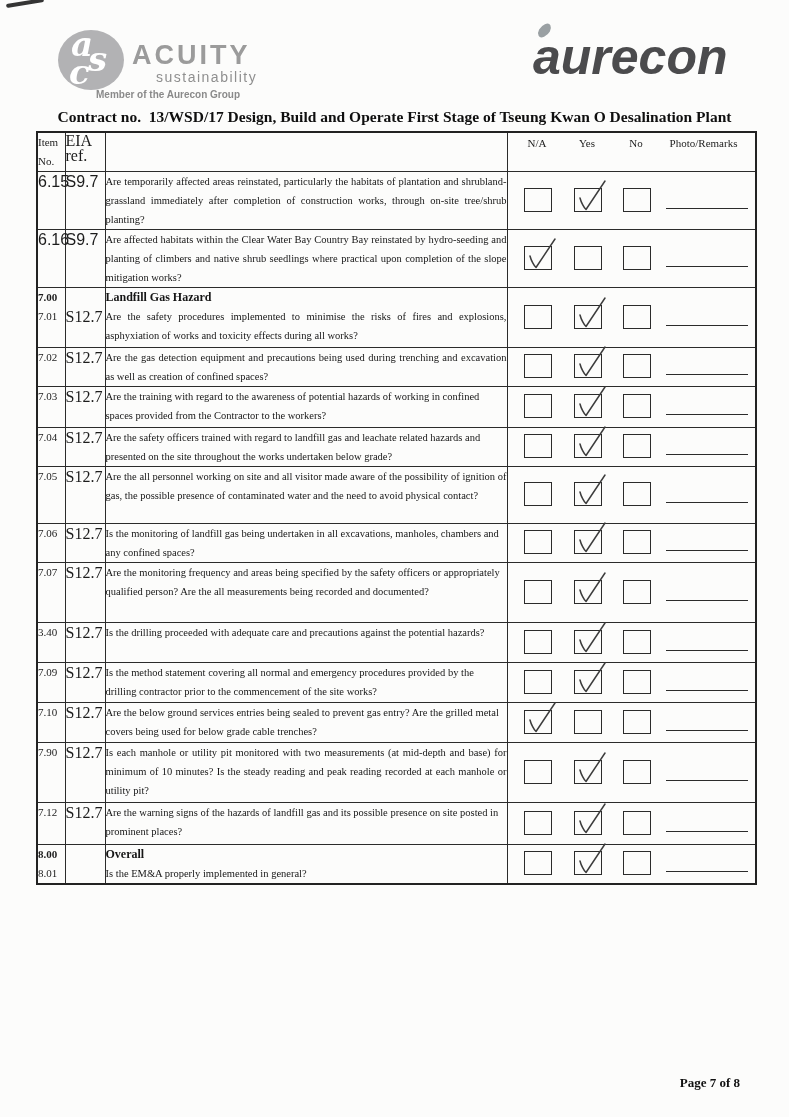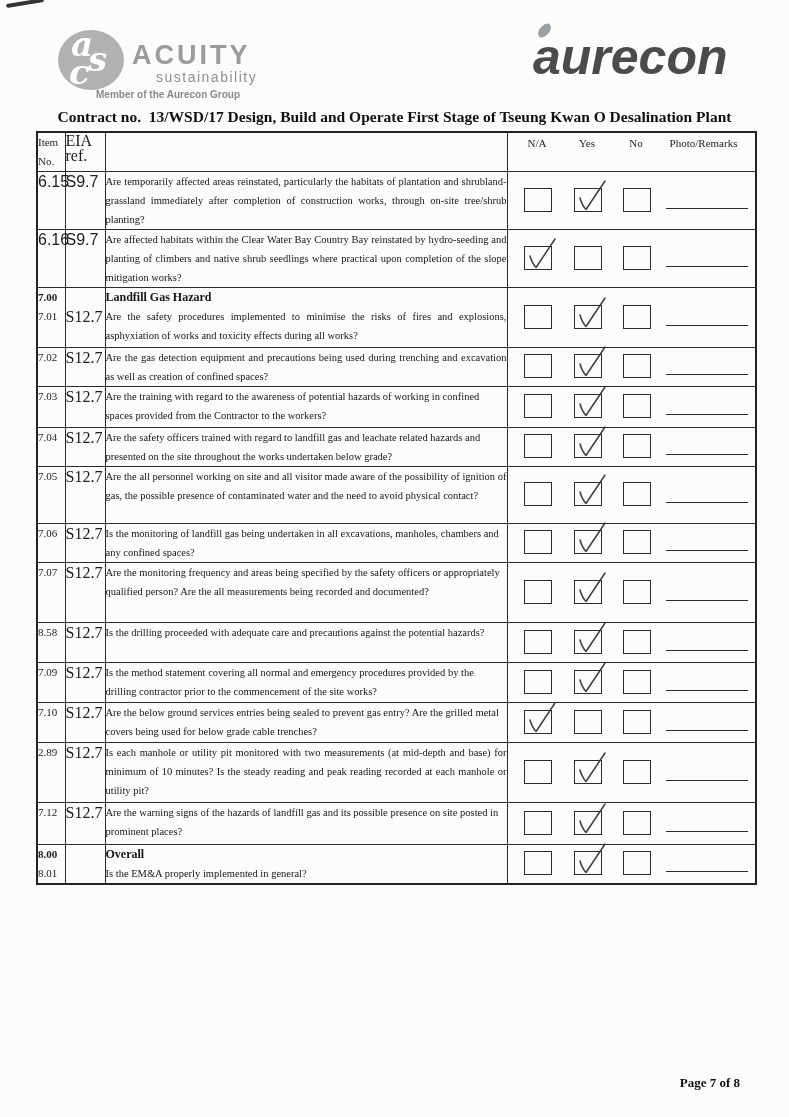--- a/index.html
+++ b/index.html
@@ -328,21 +328,21 @@
                   <path d="M6 13 C7 17 10 23 12 24.5 L31 -4"></path>
                 </svg>
               </span>
               <span class="box b3"></span>
               <span class="remark"></span>
             </div>
           </td>
         </tr>
         <tr style="height: 40px;">
           <td class="c-item">
-            <div>8.58</div>
+            <div>3.40</div>
           </td>
           <td class="c-eia">
             <div>S12.7</div>
           </td>
           <td class="c-q">
             <div class="qt">Is the drilling proceeded with adequate care and precautions against the potential hazards?</div>
           </td>
           <td class="c-checks">
             <div class="checkline">
               <span class="box b1"></span>
@@ -397,21 +397,21 @@
                 </svg>
               </span>
               <span class="box b2"></span>
               <span class="box b3"></span>
               <span class="remark"></span>
             </div>
           </td>
         </tr>
         <tr style="height: 60px;">
           <td class="c-item">
-            <div>2.89</div>
+            <div>7.90</div>
           </td>
           <td class="c-eia">
             <div>S12.7</div>
           </td>
           <td class="c-q">
             <div class="qt just">Is each manhole or utility pit monitored with two measurements (at mid-depth and base) for minimum of 10 minutes? Is the steady reading and peak reading recorded at each manhole or utility pit?</div>
           </td>
           <td class="c-checks">
             <div class="checkline">
               <span class="box b1"></span>

